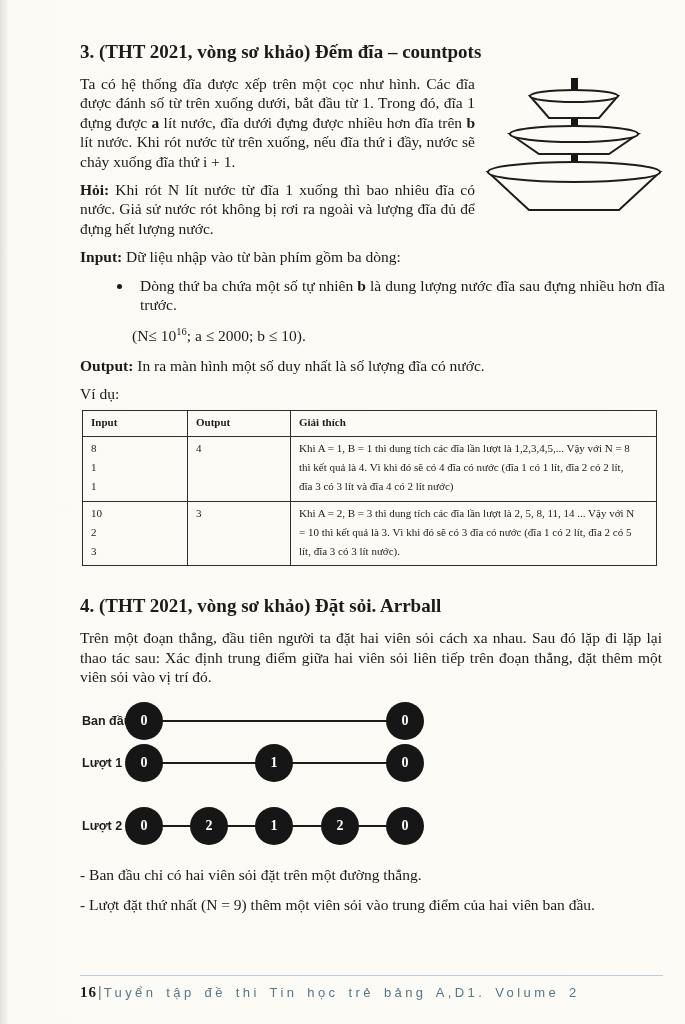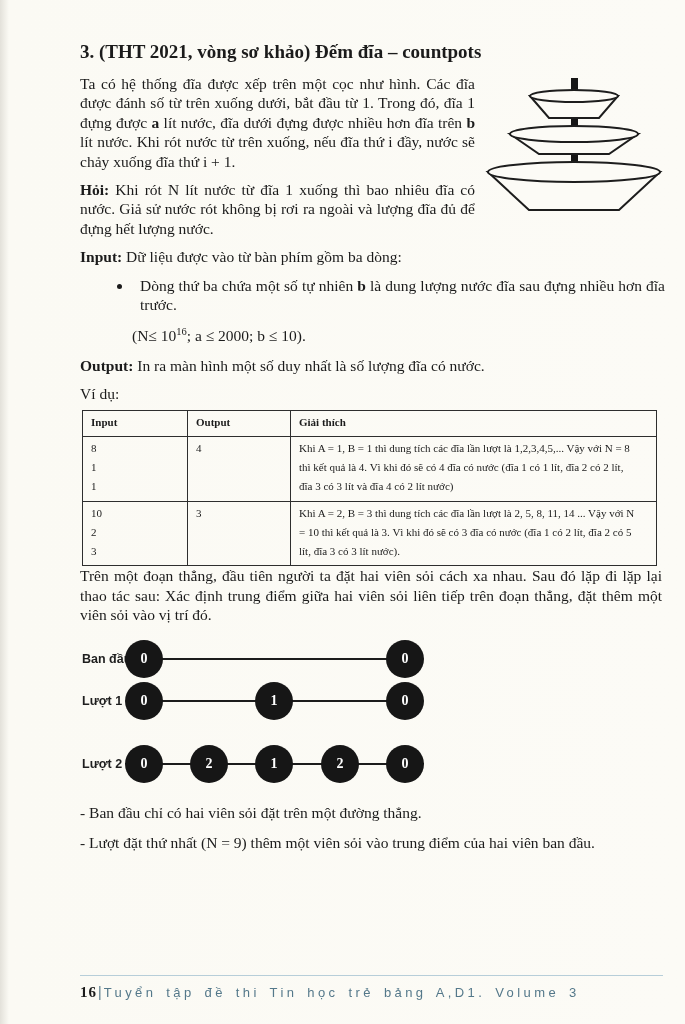--- a/index.html
+++ b/index.html
@@ -154,21 +154,21 @@
 
         <path class="ink" d="M 3 94 L 44 132 L 134 132 L 175 94 Z" fill="#fcfbf6"></path>
         <ellipse class="ink" cx="89" cy="94" rx="86" ry="10" fill="#fcfbf6"></ellipse>
       </svg>
     </div>
 
     <p class="doc"><span>Ta có hệ thống đĩa được xếp trên một cọc như hình. Các đĩa được đánh số từ trên xuống dưới, bắt đầu từ 1. Trong đó, đĩa 1 đựng được </span><span class="bold-inline">a</span><span> lít nước, đĩa dưới đựng được nhiều hơn đĩa trên </span><span class="bold-inline">b</span><span> lít nước. Khi rót nước từ trên xuống, nếu đĩa thứ i đầy, nước sẽ chảy xuống đĩa thứ i + 1.</span></p>
 
     <p class="doc"><span class="lbl">Hỏi:</span><span> Khi rót N lít nước từ đĩa 1 xuống thì bao nhiêu đĩa có nước. Giả sử nước rót không bị rơi ra ngoài và lượng đĩa đủ để đựng hết lượng nước.</span></p>
 
-    <p class="doc clear"><span class="lbl">Input:</span><span> Dữ liệu được vào từ bàn phím gồm ba dòng:</span></p>
+    <p class="doc clear"><span class="lbl">Input:</span><span> Dữ liệu nhập vào từ bàn phím gồm ba dòng:</span></p>
 
     <ul class="bullets">
       <li><span class="bullet-dot"></span><span>Dòng thứ ba chứa một số tự nhiên </span><span class="bold-inline">b</span><span> là dung lượng nước đĩa sau đựng nhiều hơn đĩa trước.</span></li>
     </ul>
 
     <p class="doc constraint"><span>(N≤ 10</span><sup>16</sup><span>; a ≤ 2000; b ≤ 10).</span></p>
 
     <p class="doc"><span class="lbl">Output:</span><span> In ra màn hình một số duy nhất là số lượng đĩa có nước.</span></p>
 
     <p class="doc example-label">Ví dụ:</p>
@@ -196,20 +196,21 @@
             <div>10</div>
             <div>2</div>
             <div>3</div>
           </td>
           <td>3</td>
           <td class="explain">Khi A = 2, B = 3 thì dung tích các đĩa lần lượt là 2, 5, 8, 11, 14 ... Vậy với N = 10 thì kết quả là 3. Vì khi đó sẽ có 3 đĩa có nước (đĩa 1 có 2 lít, đĩa 2 có 5 lít, đĩa 3 có 3 lít nước).</td>
         </tr>
       </tbody>
     </table>
 
+    <h3 class="problem-heading h-second">4. (THT 2021, vòng sơ khảo) Đặt sỏi. Arrball</h3>
 
     <p class="doc">Trên một đoạn thẳng, đầu tiên người ta đặt hai viên sỏi cách xa nhau. Sau đó lặp đi lặp lại thao tác sau: Xác định trung điểm giữa hai viên sỏi liên tiếp trên đoạn thẳng, đặt thêm một viên sỏi vào vị trí đó.</p>
 
     <div class="diagram">
       <div class="drow drow-0">
         <span class="dlabel">Ban đầu</span>
         <div class="dline"></div>
         <div class="stone s-c1">0</div>
         <div class="stone s-c5">0</div>
       </div>
@@ -232,15 +233,15 @@
     </div>
 
     <div class="notes-wrap">
       <p class="doc note">- Ban đầu chỉ có hai viên sỏi đặt trên một đường thẳng.</p>
       <p class="doc note">- Lượt đặt thứ nhất (N = 9) thêm một viên sỏi vào trung điểm của hai viên ban đầu.</p>
     </div>
 
   </div>
 
   <div class="footer">
-    <span class="pnum">16</span><span class="fsep">|</span><span class="ftitle">Tuyển tập đề thi Tin học trẻ bảng A,D1. Volume 3</span>
+    <span class="pnum">16</span><span class="fsep">|</span><span class="ftitle">Tuyển tập đề thi Tin học trẻ bảng A,D1. Volume 2</span>
   </div>
 </div>
 
 </body></html>

